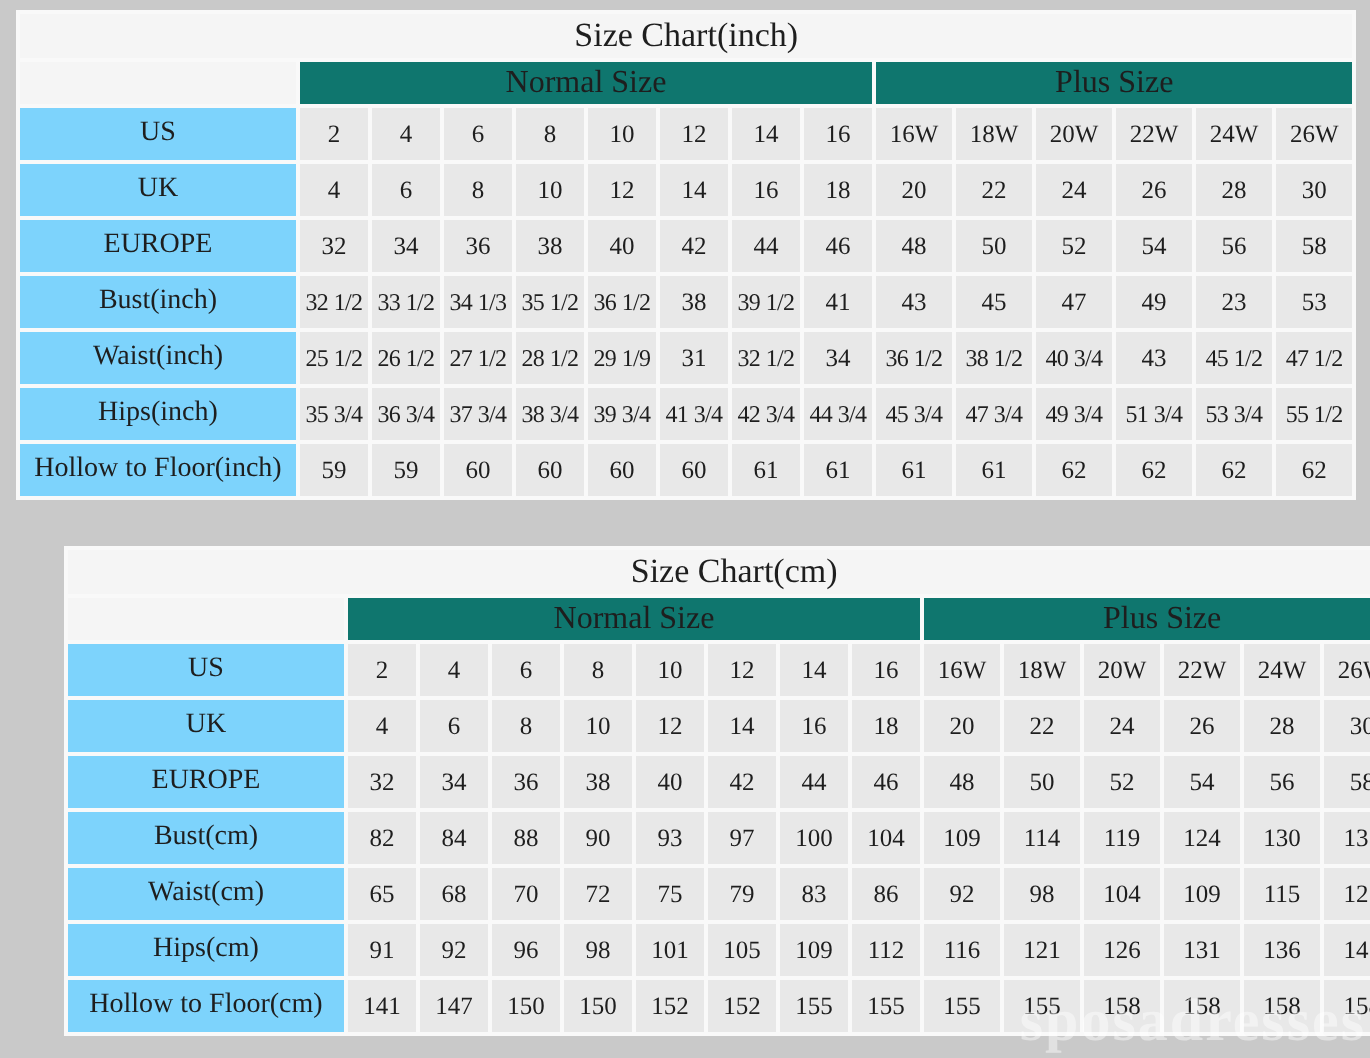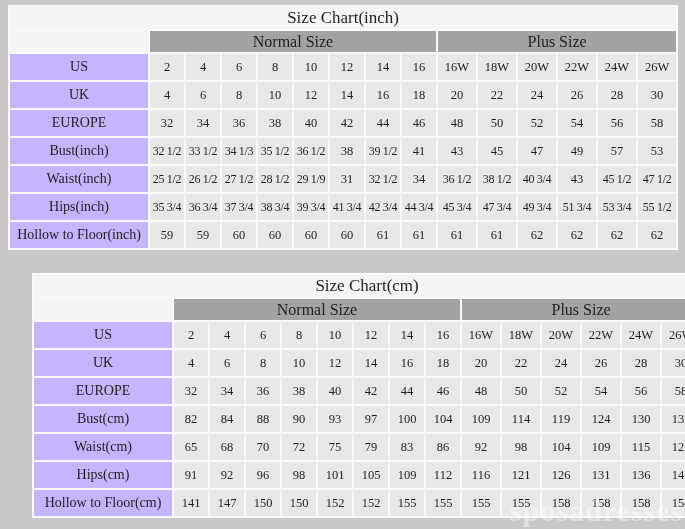--- a/index.html
+++ b/index.html
@@ -30,26 +30,26 @@
     overflow: hidden;
     white-space: nowrap;
   }
   td.title {
     background: #f5f5f5;
     height: 22px;
     font-size: 17px;
   }
   td.corner { background: #f5f5f5; }
   td.group {
-    background: #a3a3a3;
+    background: #0f766e;
     height: 21px;
     font-size: 16px;
   }
   td.rowlabel {
-    background: #c4b5fd;
+    background: #7dd3fc;
     height: 26px;
     font-size: 14px;
   }
   td.val {
     background: #e8e8e8;
     height: 26px;
     font-size: 12.5px;
   }
   td.val.frac {
     font-size: 12px;
@@ -156,21 +156,21 @@
           <td class="val frac">34 1/3</td>
           <td class="val frac">35 1/2</td>
           <td class="val frac">36 1/2</td>
           <td class="val">38</td>
           <td class="val frac">39 1/2</td>
           <td class="val">41</td>
           <td class="val">43</td>
           <td class="val">45</td>
           <td class="val">47</td>
           <td class="val">49</td>
-          <td class="val">57</td>
+          <td class="val">23</td>
           <td class="val">53</td>
         </tr>
         <tr>
           <td class="rowlabel">Waist(inch)</td>
           <td class="val frac">25 1/2</td>
           <td class="val frac">26 1/2</td>
           <td class="val frac">27 1/2</td>
           <td class="val frac">28 1/2</td>
           <td class="val frac">29 1/9</td>
           <td class="val">31</td>

